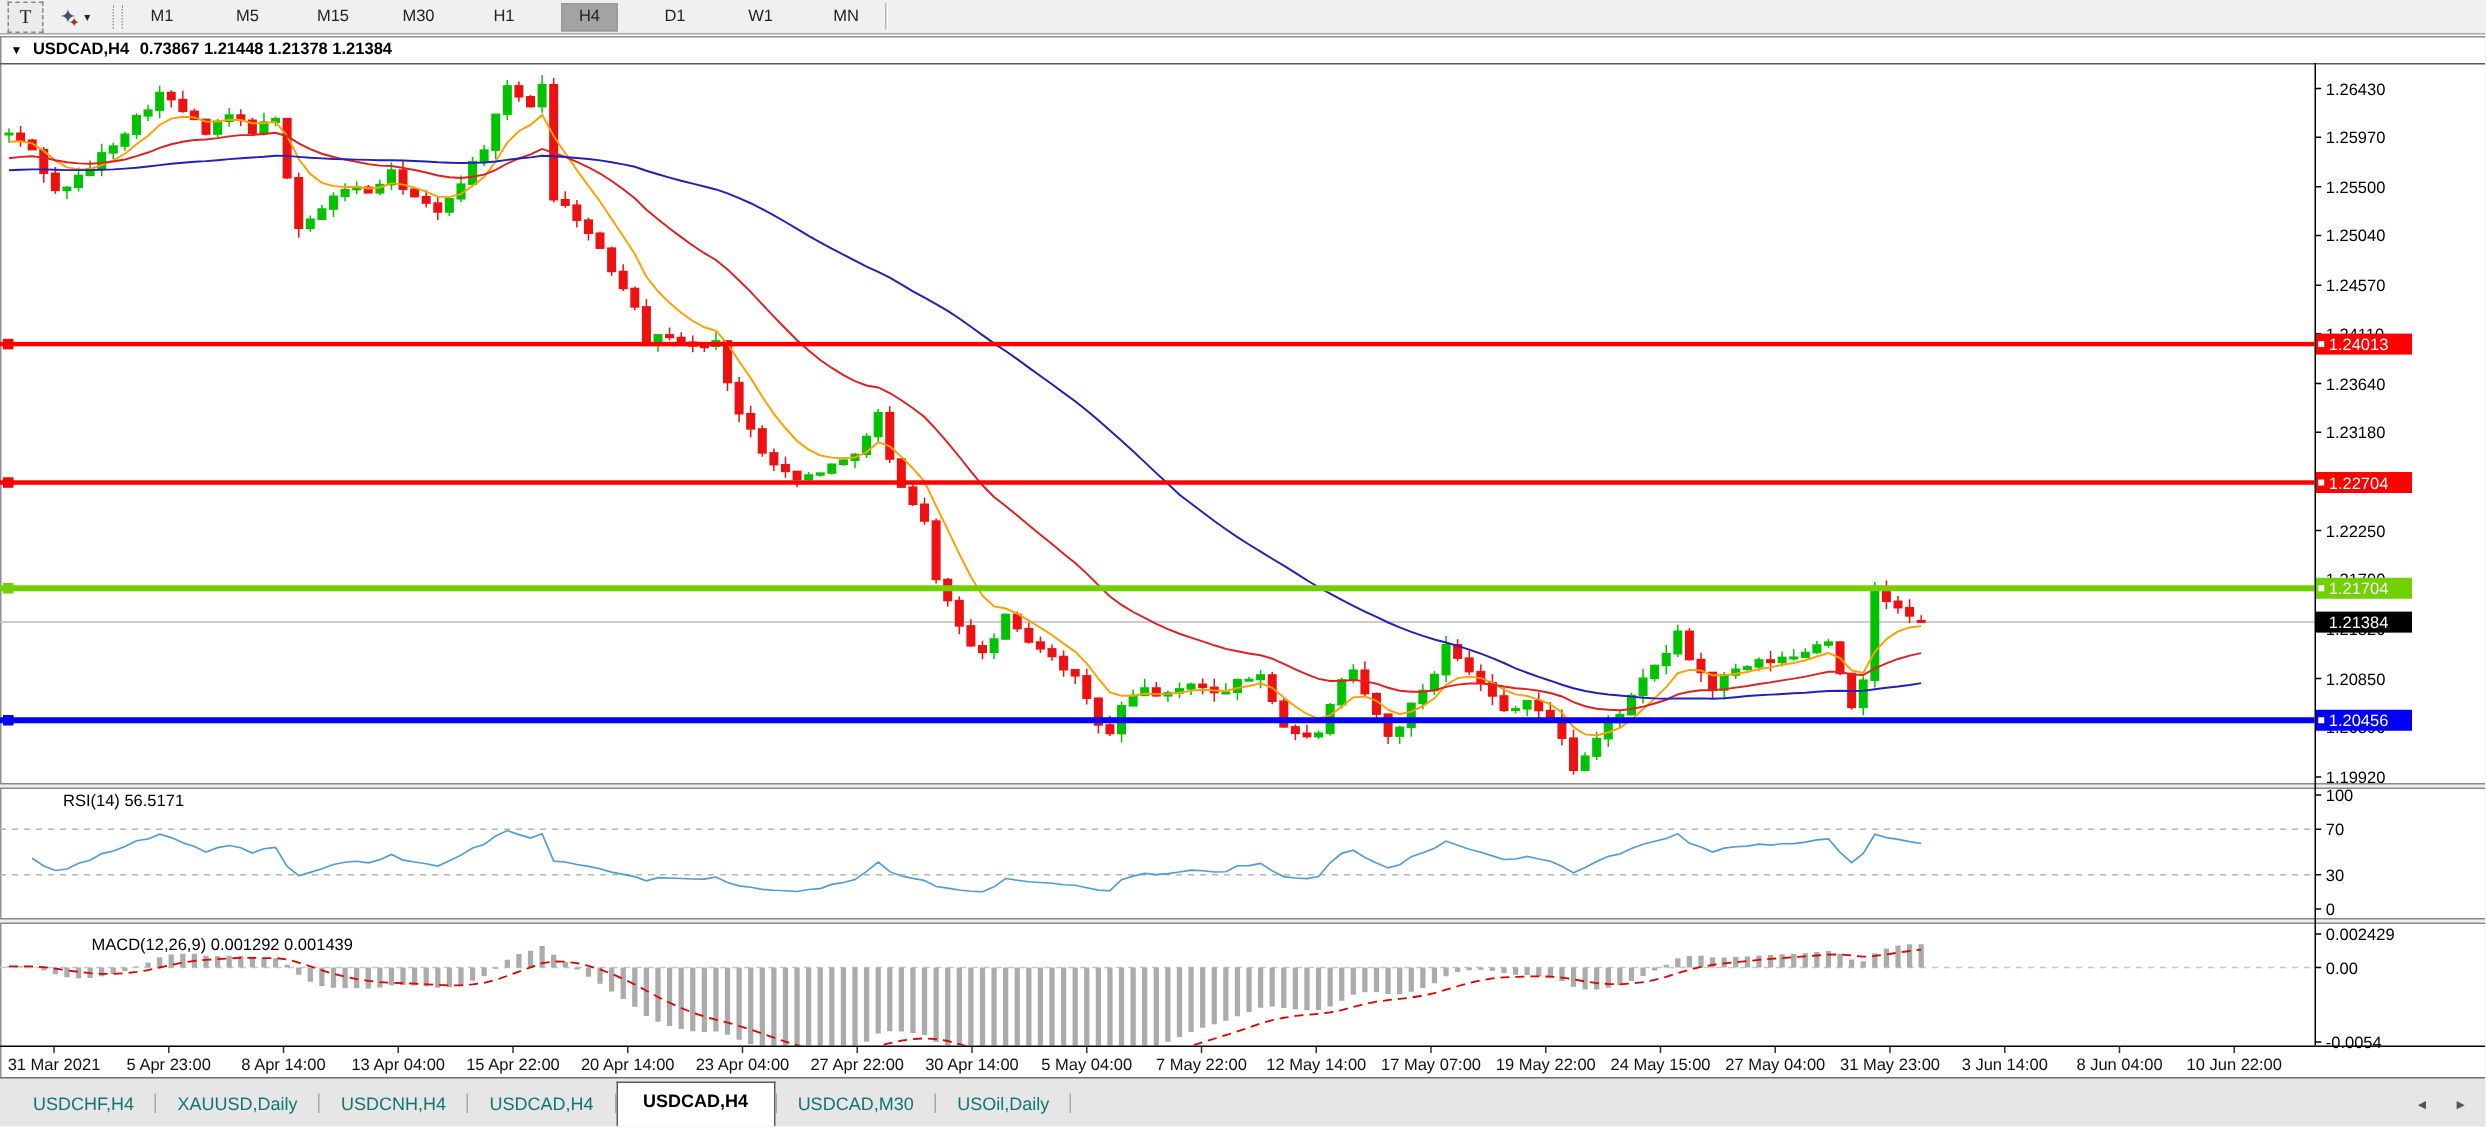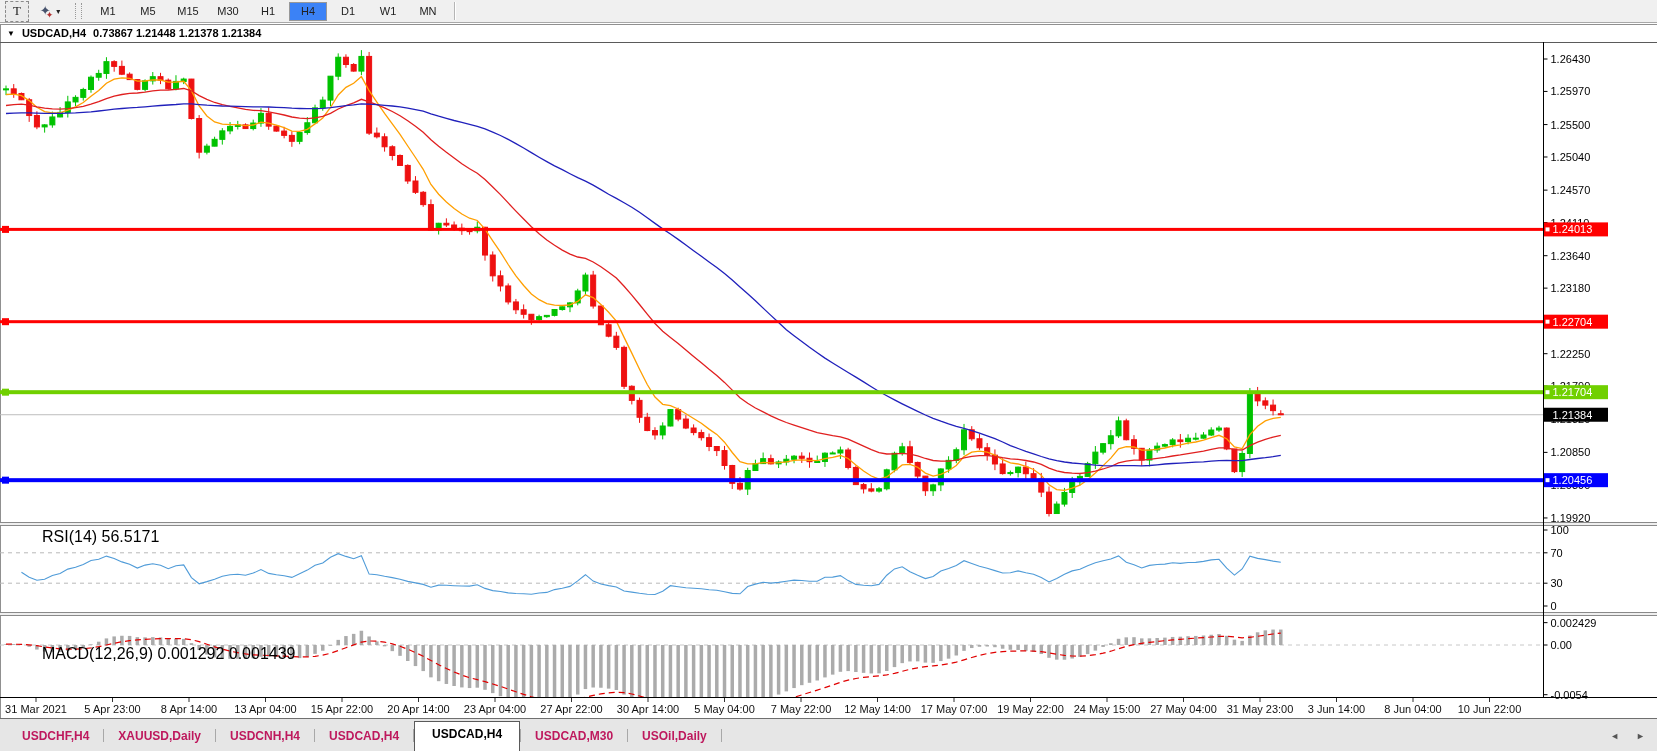--- a/index.html
+++ b/index.html
@@ -11,40 +11,40 @@
            padding-left:5px;box-sizing:border-box;z-index:6;}
   .tbtn{height:19px;display:flex;align-items:center;justify-content:center;cursor:default;}
   #texttool{width:22px;border:1px dashed #8a8a8a;background:#ebebeb;
             font-family:"Liberation Serif",serif;font-size:13px;color:#222;}
   #modetool{width:36px;}
   .spark1{font-size:13px;color:#46526c;line-height:10px;}
   .spark2{font-size:9px;color:#b03030;margin-left:-5px;margin-top:7px;line-height:8px;}
   .caret{font-size:8px;color:#222;margin-left:3px;}
   .grip{width:5px;height:16px;margin:0 4px;border-left:1px dotted #999;border-right:1px dotted #999;}
   .vsep{width:1px;height:18px;background:#b5b5b5;box-shadow:1px 0 0 #fff;margin:0 4px;}
-  #tfbar{display:flex;align-items:center;gap:2px;}
+  #tfbar{display:flex;align-items:center;gap:19px;}
   .tfbtn{min-width:24px;padding:0 6px;font-size:11px;color:#222;text-align:center;
          border:1px solid transparent;height:17px;line-height:17px;}
-  .tfbtn.active{background:#3b82f6;border:1px solid #989898;}
+  .tfbtn.active{background:#a3a3a3;border:1px solid #989898;}
   
   #titlerow{position:absolute;top:27px;left:7px;z-index:5;font-size:11px;font-weight:700;
             color:#000;display:flex;gap:7px;align-items:center;}
   #ttri{font-size:8px;font-weight:400;}
   
   #chart-svg{position:absolute;top:24px;left:0;}
   svg text{font-family:"Liberation Sans",sans-serif;}
   
-  #rsilabel,#macdlabel{position:absolute;left:5px;font-size:16px;color:#000;z-index:5;padding-left:37px;}
+  #rsilabel,#macdlabel{position:absolute;left:5px;font-size:11px;color:#000;z-index:5;padding-left:37px;}
   #rsilabel{top:528px;}
-  #macdlabel{top:645px;}
+  #macdlabel{top:624px;margin-left:19px;}
   
   #tabbar{position:absolute;top:718px;left:0;width:100%;height:33px;background:#e6e6e6;
           border-top:1px solid #6f6f6f;box-sizing:border-box;z-index:6;}
   #tabs{position:absolute;left:8px;bottom:0;display:flex;align-items:flex-end;}
-  .tab{font-size:12px;color:#be185d;padding:5px 14px 8px;white-space:nowrap;font-weight:bold;}
+  .tab{font-size:12px;color:#0f766e;padding:5px 14px 8px;white-space:nowrap;}
   .tab.active{background:#fff;border:1px solid #5a5a5a;border-bottom:none;color:#000;
               font-weight:700;padding:5px 17px 10px;}
   .tabdiv{width:1px;height:13px;background:#a8a8a8;margin-bottom:9px;}
   #tabarrows{position:absolute;right:12px;bottom:10px;display:flex;gap:17px;color:#555;
              font-size:9px;}
 </style>
 </head>
 <body>
 
 <div id="app">

